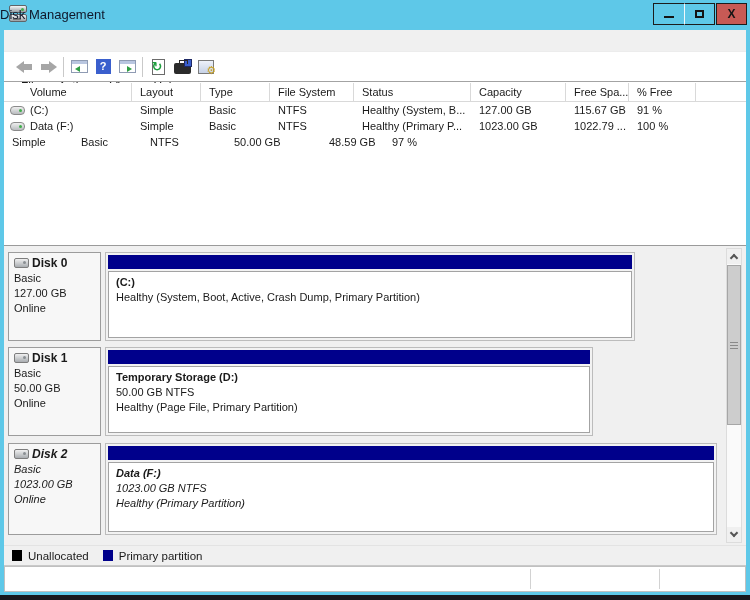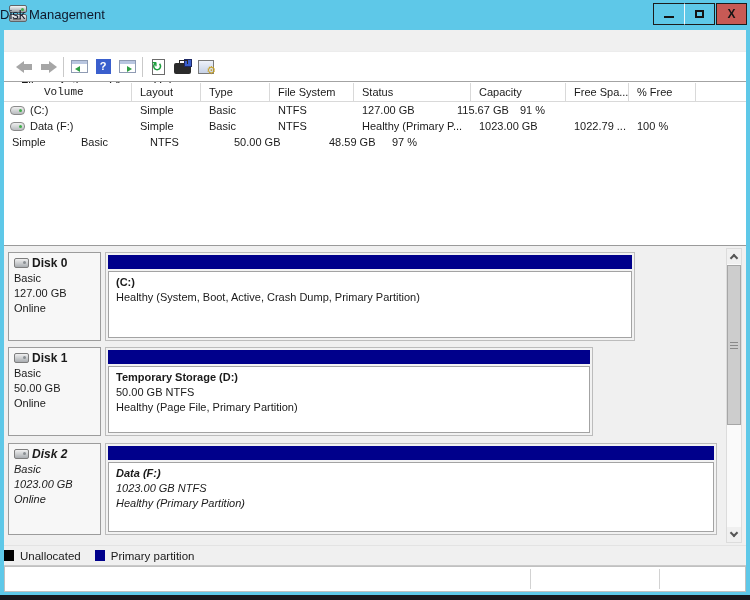--- a/index.html
+++ b/index.html
@@ -53,21 +53,21 @@
   .refico span{position:absolute;left:-1px;top:0px;font-size:13px;font-weight:bold;color:#1e9e3e;line-height:14px;}
   .caseico{position:relative;width:17px;height:11px;background:#2b2b2b;border-radius:2px;margin-top:4px;}
   .caseico::before{content:'';position:absolute;right:-1px;top:-4px;width:6px;height:6px;background:#3a5fcd;border:1px solid #1f2a66;}
   .caseico::after{content:'';position:absolute;left:5px;top:-3px;width:7px;height:3px;border:1px solid #2b2b2b;border-bottom:none;}
   .mgico{position:relative;width:16px;height:14px;border:1px solid #7a7a7a;background:linear-gradient(#eef2fa,#c7d2e6);}
   .mgico span{position:absolute;right:-3px;bottom:-4px;font-size:11px;color:#c9a227;}
   
   .volume-pane{position:absolute;left:0;top:53px;width:742px;height:163px;background:#ffffff;border-bottom:1px solid #9a9a9a;}
   .vheader{position:absolute;left:0;top:0;width:742px;height:19px;background:#ffffff;border-bottom:1px solid #d9d9d9;display:flex;}
   .hcell{height:19px;line-height:18px;border-right:1px solid #d9d9d9;padding-left:8px;overflow:hidden;white-space:nowrap;}
-  .hcell.c0{padding-left:40px;font-family:Liberation Mono, monospace;}
+  .hcell.c0{padding-left:26px;}
   .c0{width:128px;} .c1{width:69px;} .c2{width:69px;} .c3{width:84px;}
   .c4{width:117px;} .c5{width:95px;} .c6{width:63px;} .c7{width:67px;}
   .cfill{flex:1;border-right:none;}
   .vrow{position:absolute;left:0;width:742px;height:16px;display:flex;align-items:center;}
   .vrow .cell{height:16px;line-height:16px;padding-left:8px;overflow:hidden;white-space:nowrap;}
   .volcell{display:flex;align-items:center;padding-left:6px !important;}
   .vol-icon{flex:none;width:15px;height:9px;border:1px solid #8a8a8a;border-radius:4px;
     background:linear-gradient(#efefef,#b9bcbf);position:relative;margin-right:5px;}
   .vol-icon::after{content:'';position:absolute;right:2px;top:2px;width:3px;height:3px;border-radius:50%;background:#3fae4a;}
   
@@ -95,21 +95,21 @@
   .sbtn{position:absolute;left:0;width:14px;height:15px;background:#f0f0f0;display:flex;align-items:center;justify-content:center;}
   .sbtn.up{top:0;}
   .sbtn.down{bottom:0;}
   .chev-up{width:6px;height:6px;border-left:2px solid #555;border-top:2px solid #555;transform:rotate(45deg);margin-top:3px;}
   .chev-down{width:6px;height:6px;border-left:2px solid #555;border-top:2px solid #555;transform:rotate(225deg);margin-bottom:3px;}
   .sthumb{position:absolute;left:0;top:16px;width:14px;height:160px;background:#cdcdcd;border:1px solid #a6a6a6;
     display:flex;align-items:center;justify-content:center;}
   .grip{width:8px;height:7px;background:repeating-linear-gradient(to bottom,#8a8a8a 0 1px,transparent 1px 3px);}
   
   .legend-bar{position:absolute;left:0;top:515px;width:742px;height:21px;background:#f0f0f0;
-    border-top:1px solid #e3e3e3;border-bottom:1px solid #c9c9c9;display:flex;align-items:center;}
+    border-top:1px solid #e3e3e3;border-bottom:1px solid #c9c9c9;display:flex;align-items:center;padding-left:8px;}
   .lg-sq{width:10px;height:11px;margin-right:6px;}
   .lg-sq.black{background:#000000;}
   .lg-sq.navy{background:#00008b;margin-left:14px;}
   .lg-label{font-size:11.5px;}
   .statusbar{position:absolute;left:0;top:536px;width:742px;height:26px;background:#ffffff;border:1px solid #c0c0c0;}
   .sb-sep{position:absolute;top:2px;bottom:2px;width:1px;background:#d2d2d2;}
   .sb-sep.s1{left:525px;}
   .sb-sep.s2{left:654px;}
   
   .bottom-dark{position:absolute;left:0;bottom:0;width:750px;height:5px;background:#17171c;}
@@ -192,20 +192,21 @@
       </div>
 
       <div class="vrow" style="top:19px;">
         <div class="cell c0 volcell">
             <span class="vol-icon"></span>
             <span>(C:)</span>
           </div>
         <div class="cell c1">Simple</div>
         <div class="cell c2">Basic</div>
         <div class="cell c3">NTFS</div>
+        <div class="cell c4">Healthy (System, B...</div>
         <div class="cell c5">127.00 GB</div>
         <div class="cell c6">115.67 GB</div>
         <div class="cell c7">91 %</div>
       </div>
 
       <div class="vrow" style="top:35px;">
         <div class="cell c0 volcell">
             <span class="vol-icon"></span>
             <span>Data (F:)</span>
           </div>

